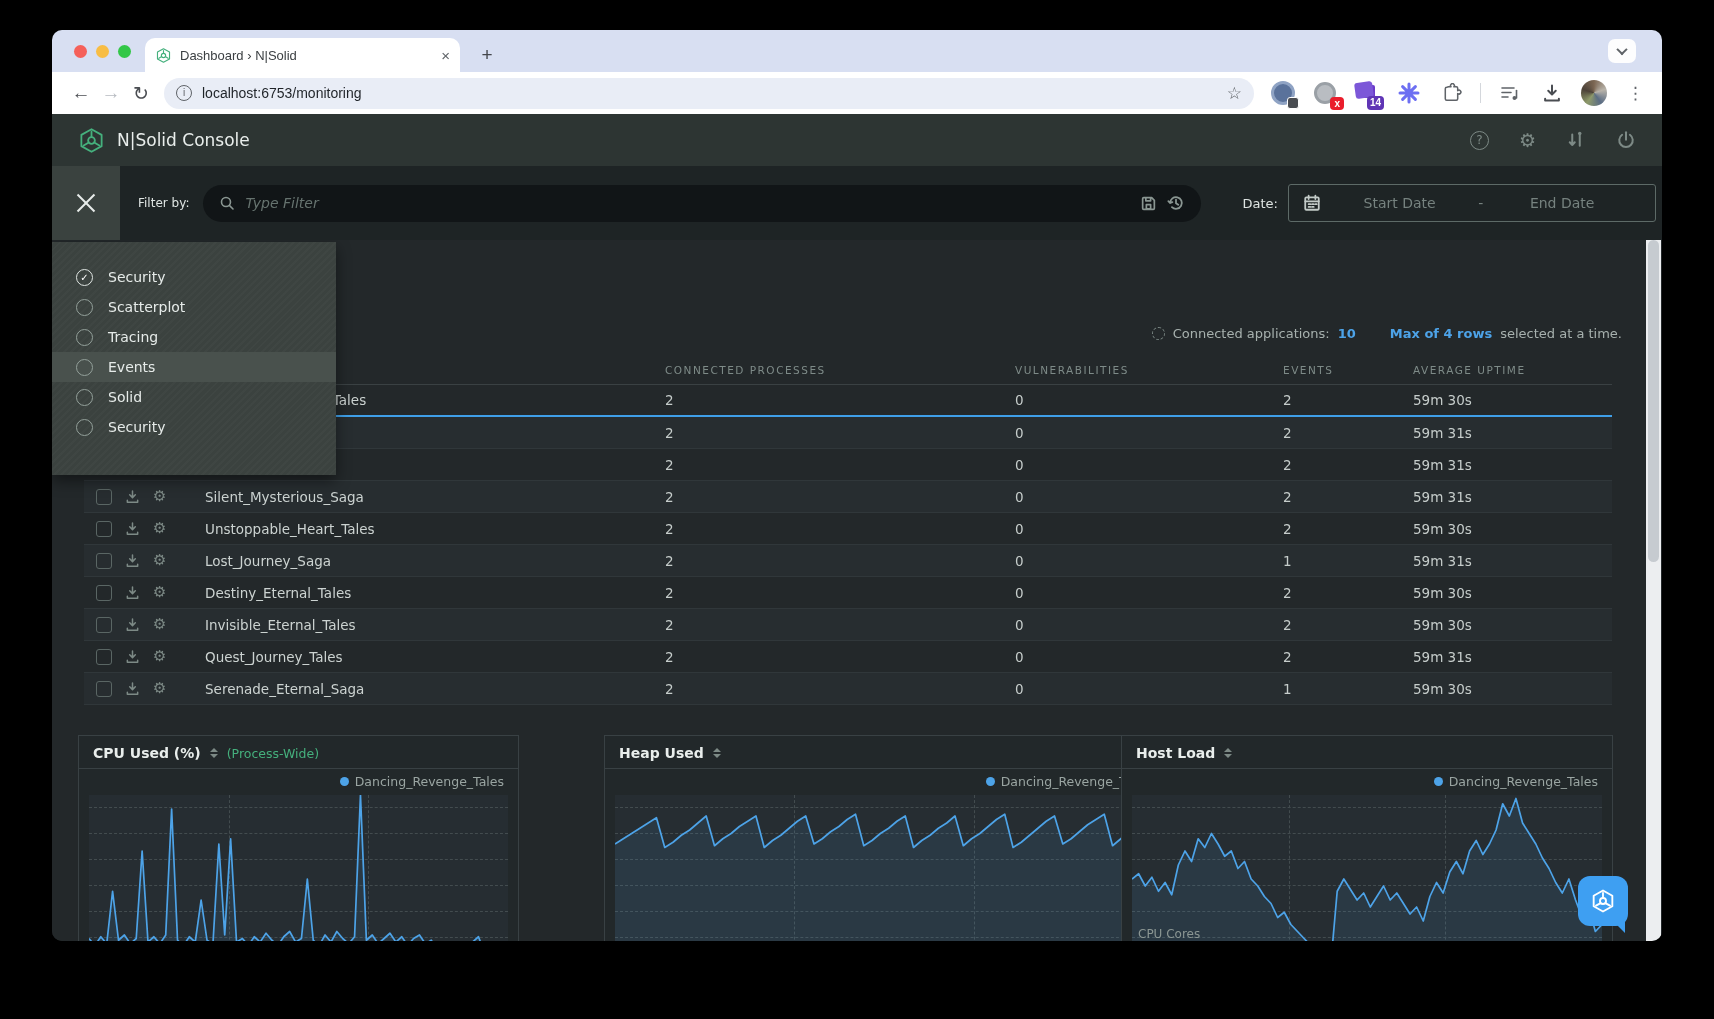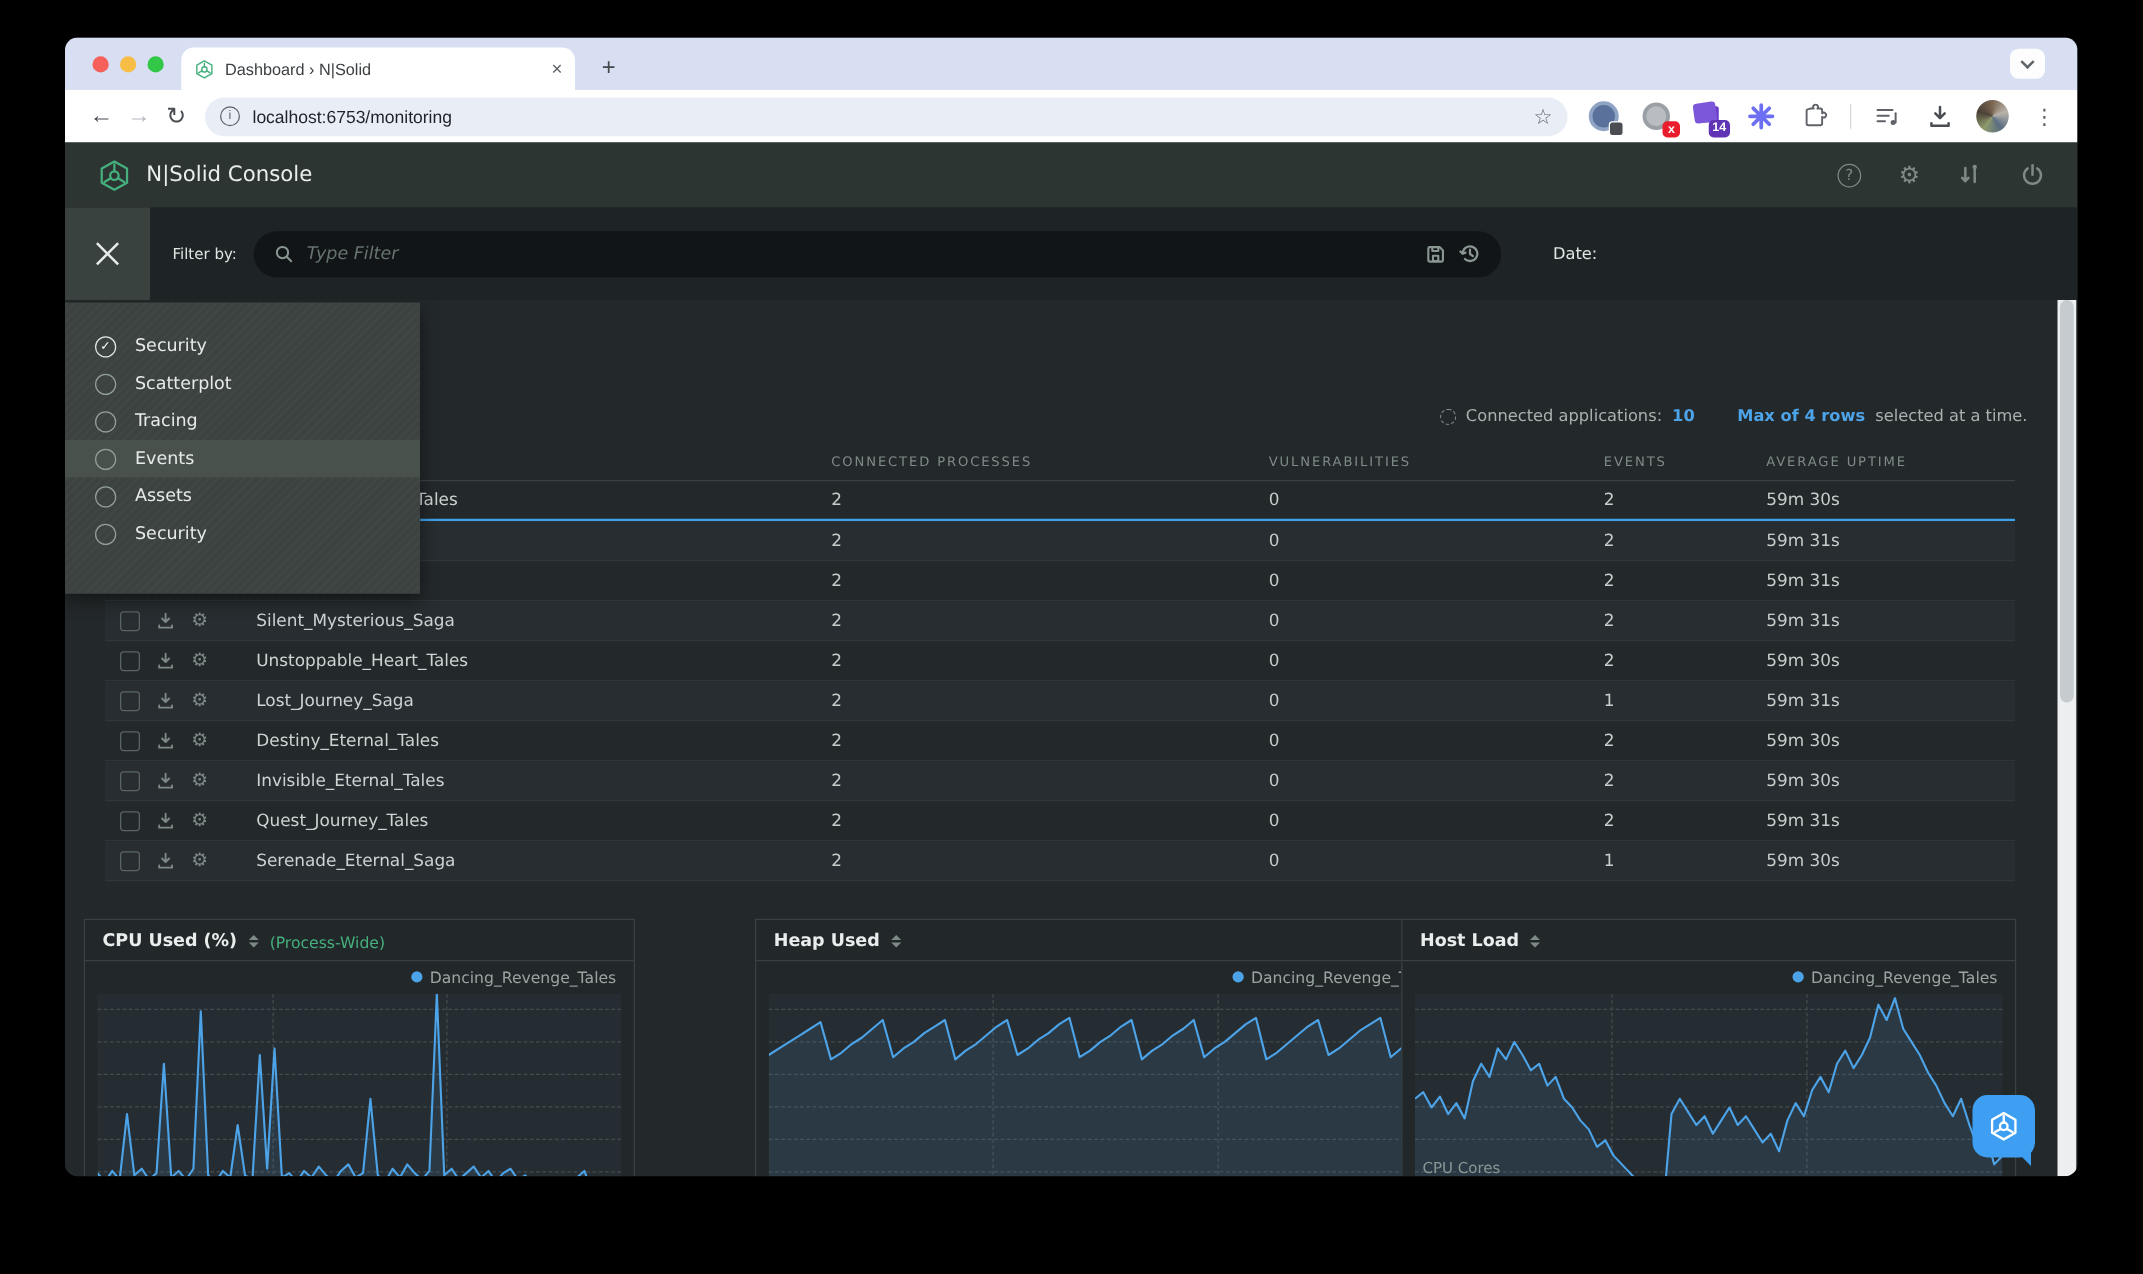--- a/index.html
+++ b/index.html
@@ -269,20 +269,29 @@
       <input type="text" placeholder="Type Filter" style="">
       <svg width="17" height="17" viewBox="0 0 16 16" class="pill-ic">
         <path class="ic-line" d="M2.5 3.5A1 1 0 0 1 3.5 2.5h7.5L13.5 5v7.5a1 1 0 0 1-1 1h-9a1 1 0 0 1-1-1zM10 2.5v3h-4.5v-3"></path>
           <rect x="6" y="9" width="4" height="4" class="ic-line"></rect>
       </svg>
       <svg width="18" height="18" viewBox="0 0 16 16" class="pill-ic">
         <path class="ic-line" d="M2.8 8a5.2 5.2 0 1 1 1.6 3.7M2.8 8L1.2 6.4M2.8 8l2-.8M8 5v3.2l2 1.4"></path>
       </svg>
     </div>
     <span class="date-label">Date:</span>
+    <div class="date-box">
+      <svg width="18" height="18" viewBox="0 0 16 16" class="cal">
+        <rect x="2" y="3" width="12" height="11" rx="1" class="ic-line"></rect>
+        <path class="ic-line" d="M5 1.5v3M11 1.5v3M2 6.5h12M5 9h1.5M8 9h1.5M11 9h1.2M5 11.5h1.5M8 11.5h1.5"></path>
+      </svg>
+      <span class="ph">Start Date</span>
+      <span>-</span>
+      <span class="ph">End Date</span>
+    </div>
   </div>
 
   <div class="content">
 
     <div class="status-line">
       <span class="refresh-ic"></span>
       <span>Connected applications:</span>
       <span class="blue-strong">10</span>
       <span class="status-gap"></span>
       <span class="blue-strong">Max of 4 rows</span>
@@ -472,30 +481,30 @@
         <div class="menu-item">
           <span class="radio"></span>
                     <span>Tracing</span>
         </div>
         <div class="menu-item hl">
           <span class="radio"></span>
                     <span>Events</span>
         </div>
         <div class="menu-item">
           <span class="radio"></span>
-                    <span>Assets</span>
+                    <span>Solid</span>
         </div>
         <div class="menu-item">
           <span class="radio"></span>
                     <span>Security</span>
         </div>
       </div>
 
     <div id="charts-row">
-        <div class="chart-card" style="left: 15px; width: 441px;">
+        <div class="chart-card" style="left: 26px; width: 441px;">
           <div class="card-head">
        <span class="card-title">CPU Used (%)</span>
        <span class="sort-ic">
               <b></b>
               <i></i>
             </span>
        <span class="card-sub">(Process-Wide)</span>
      </div>
      <div class="legend">
        <span class="dot"></span>

